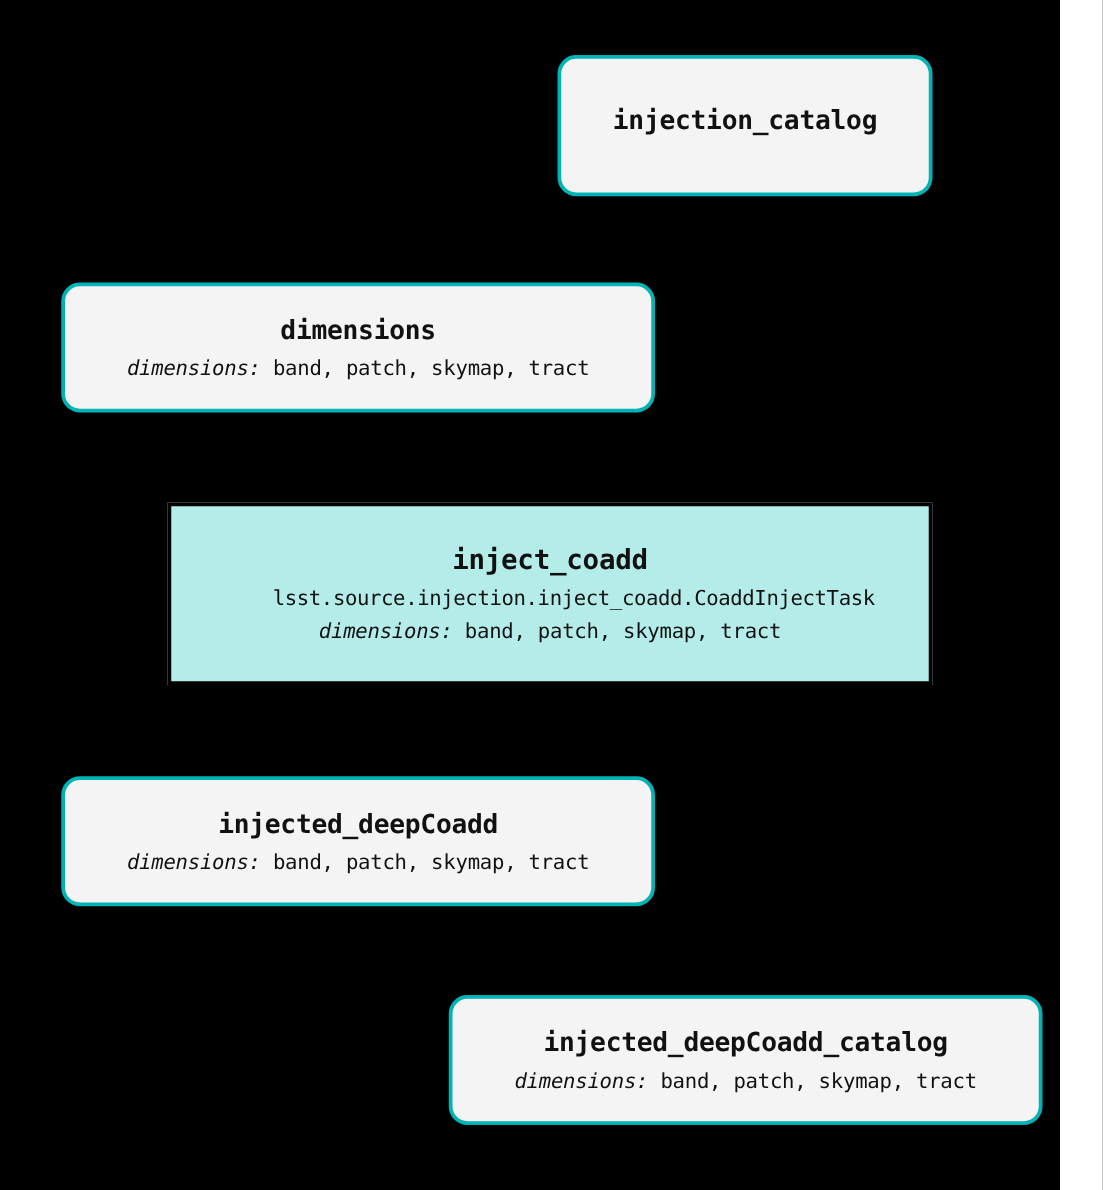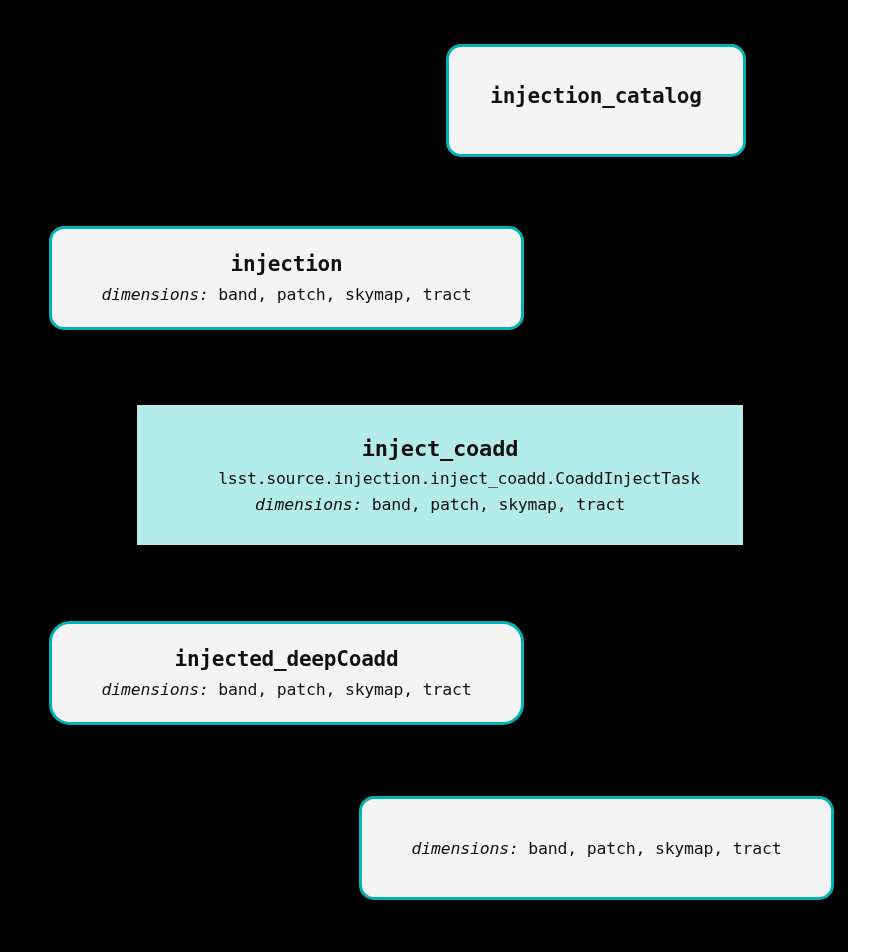--- a/index.html
+++ b/index.html
@@ -101,44 +101,45 @@
     <line x1="331" y1="549" x2="331" y2="614" stroke="#000000" stroke-width="2.2" marker-end="url(#arrowhead)"></line>
 
     <line x1="633" y1="549" x2="633" y2="784" stroke="#000000" stroke-width="2.2" marker-end="url(#arrowhead)"></line>
   </svg>
 
   <div class="node dataset" style="left:446px; top:44px; width:300px; height:113px;">
     <div class="node-title">injection_catalog</div>
   </div>
 
   <div class="node dataset" style="left:49px; top:226px; width:475px; height:104px;">
-    <div class="node-title">injection</div>
+    <div class="node-title">dimensions</div>
     <div class="node-dims">
       <span class="dims-label">dimensions:</span>
       <span class="dims-value">band, patch, skymap, tract</span>
     </div>
   </div>
 
   <div class="node task" style="left:134px; top:402px; width:612px; height:146px;">
     <div class="node-title">inject_coadd</div>
     <div class="node-class">lsst.source.injection.inject_coadd.CoaddInjectTask</div>
     <div class="node-dims">
       <span class="dims-label">dimensions:</span>
       <span class="dims-value">band, patch, skymap, tract</span>
     </div>
   </div>
 
-  <div class="node dataset" style="left:49px; top:621px; width:475px; height:104px;border-radius:21px;">
+  <div class="node dataset" style="left:49px; top:621px; width:475px; height:104px;">
     <div class="node-title">injected_deepCoadd</div>
     <div class="node-dims">
       <span class="dims-label">dimensions:</span>
       <span class="dims-value">band, patch, skymap, tract</span>
     </div>
   </div>
 
   <div class="node dataset" style="left:359px; top:796px; width:475px; height:104px;">
+    <div class="node-title">injected_deepCoadd_catalog</div>
     <div class="node-dims">
       <span class="dims-label">dimensions:</span>
       <span class="dims-value">band, patch, skymap, tract</span>
     </div>
   </div>
 
 </div>
 
 </body></html>

